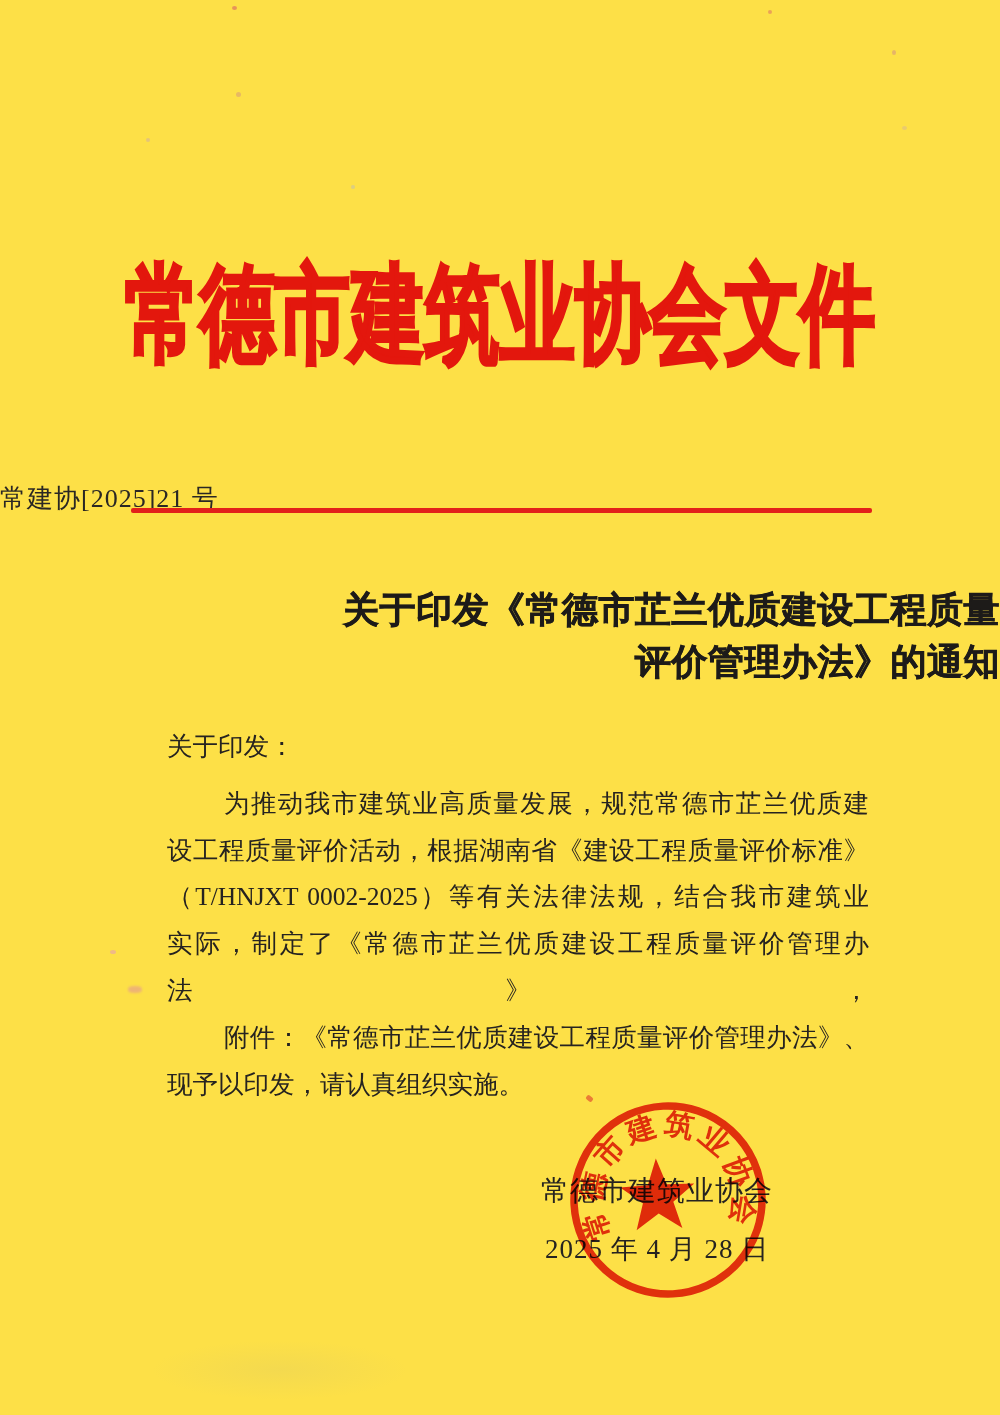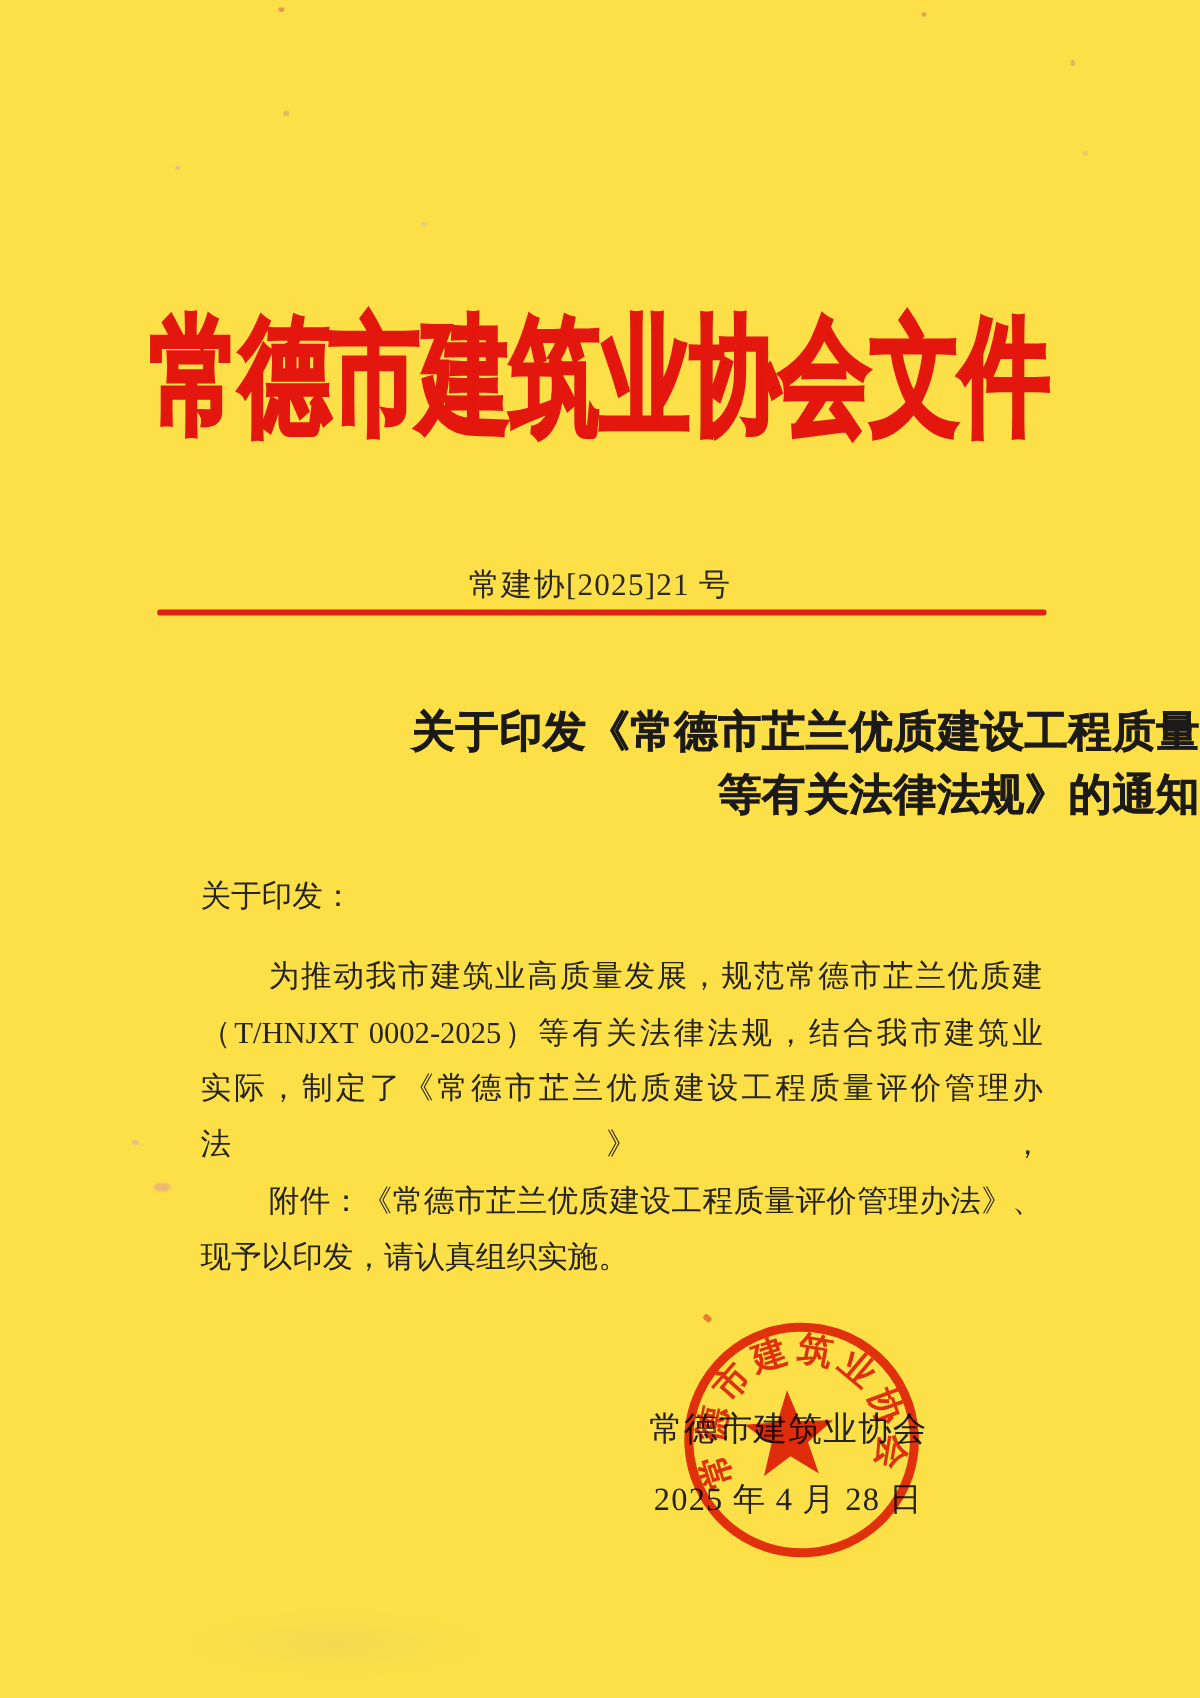--- a/index.html
+++ b/index.html
@@ -25,22 +25,22 @@
     letter-spacing: 0px;
     color: #e3170d;
     -webkit-text-stroke: 2.5px #e3170d;
     transform: scaleY(1.42);
     transform-origin: center top;
     white-space: nowrap;
   }
   
   .doc-number {
     position: absolute;
-    top: 470px; left: 0; right: 0;
-    text-align: center;
+    top: 481px; left: 0; right: 0;
+    text-align: left;
     font-size: 26px;
     letter-spacing: 1px;
     color: #2a2724;
   }
   
   .red-line {
     position: absolute;
     top: 508px; left: 131px;
     width: 741px; height: 5px;
     background: #e2201a;
@@ -69,21 +69,21 @@
   .body-block .line {
     line-height: 46.8px;
     white-space: nowrap;
   }
   .body-block .line.j {
     white-space: normal;
     text-align: justify;
     text-align-last: justify;
   }
   .body-block .indent { padding-left: 57px; }
-  .body-block .gap { margin-top: 20px; }
+  .body-block .gap { margin-top: 10px; }
   
   .sig-block {
     position: absolute;
     top: 1172px; left: 497px;
     width: 320px;
     text-align: center;
     font-size: 28px;
     color: #262320;
     letter-spacing: 1px;
   }
@@ -133,26 +133,27 @@
 <div class="page">
 
   <h1 class="org-title">常德市建筑业协会文件</h1>
 
   <div class="doc-number">常建协[2025]21 号</div>
 
   <div class="red-line"></div>
 
   <div class="doc-title">
     <div>关于印发《常德市芷兰优质建设工程质量</div>
-    <div>等有关法律法规》的通知</div>
+    <div>评价管理办法》的通知</div>
   </div>
 
   <div class="body-block">
     <div class="line">关于印发：</div>
     <div class="line j indent gap">为推动我市建筑业高质量发展，规范常德市芷兰优质建</div>
+    <div class="line j">设工程质量评价活动，根据湖南省《建设工程质量评价标准》</div>
     <div class="line j">（T/HNJXT 0002-2025）等有关法律法规，结合我市建筑业</div>
     <div class="line j">实际，制定了《常德市芷兰优质建设工程质量评价管理办法》，</div>
     <div class="line j indent">附件：《常德市芷兰优质建设工程质量评价管理办法》、</div>
     <div class="line">现予以印发，请认真组织实施。</div>
   </div>
 
   <div class="sig-block">
     <div class="sig-org">常德市建筑业协会</div>
     <div class="sig-date">2025 年 4 月 28 日</div>
   </div>

